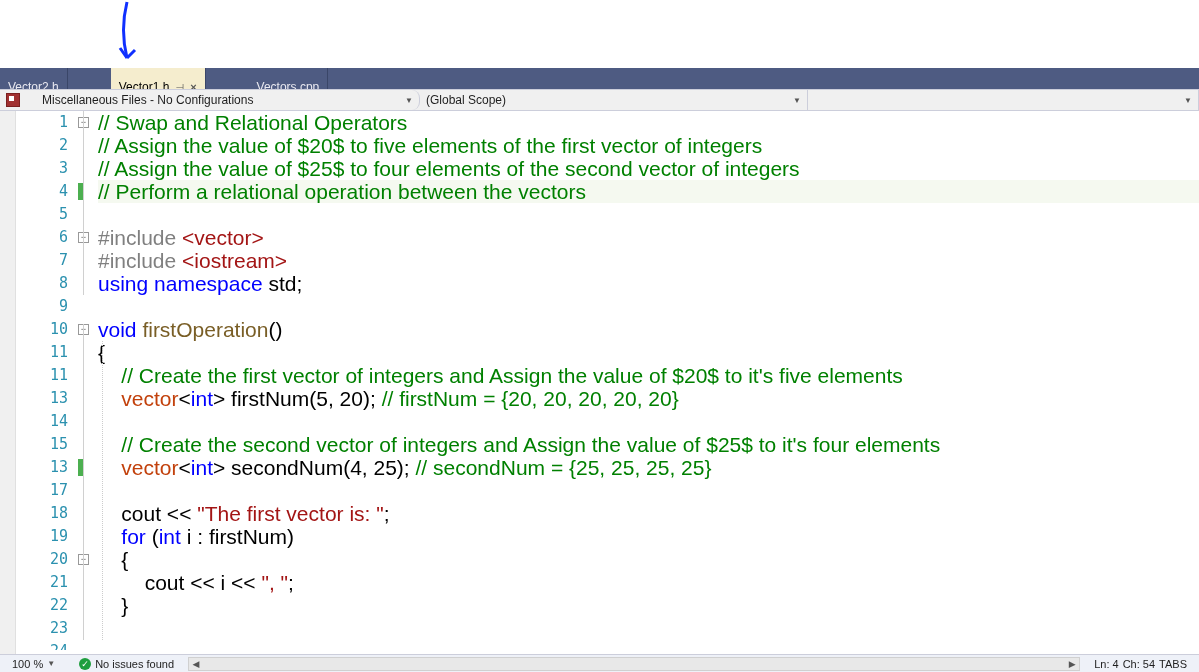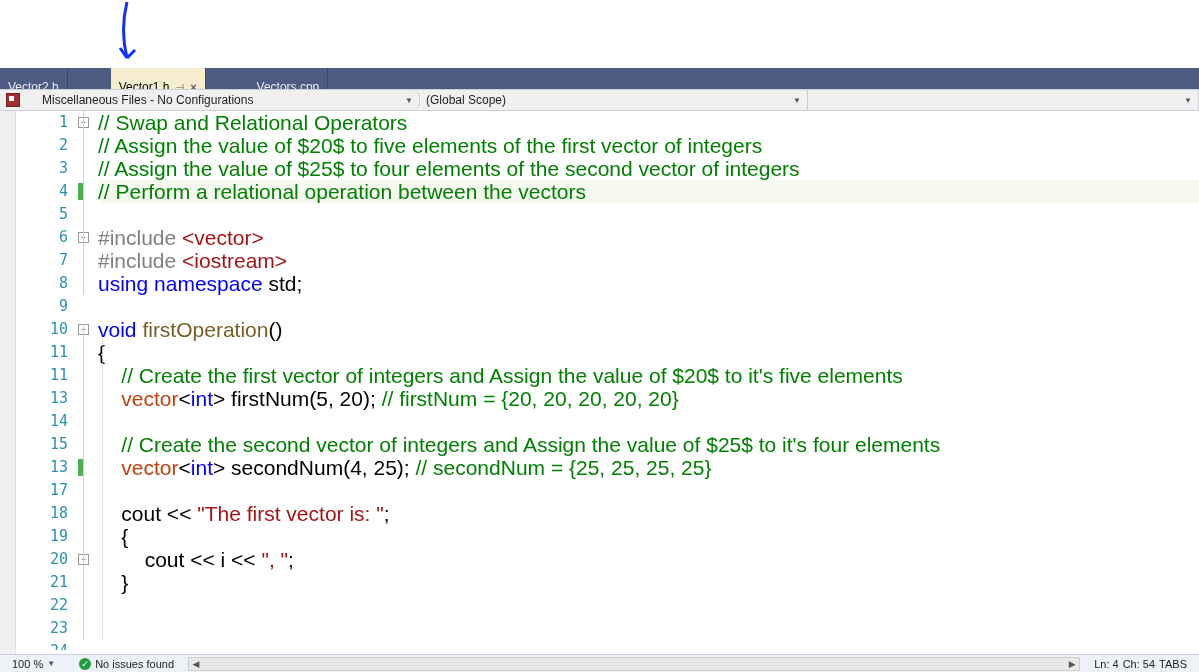--- a/index.html
+++ b/index.html
@@ -292,20 +292,21 @@
       <div class="row"></div>
       <div class="row"><span class="c-keyword">void</span><span class="c-default"> </span><span class="c-func">firstOperation</span><span class="c-default">()</span></div>
       <div class="row"><span class="c-default">{</span></div>
       <div class="row">    <span class="c-comment">// Create the first vector of integers and Assign the value of $20$ to it's five elements</span></div>
       <div class="row">    <span class="c-type">vector</span><span class="c-default">&lt;</span><span class="c-keyword">int</span><span class="c-default">&gt; firstNum(5, 20); </span><span class="c-comment">// firstNum = {20, 20, 20, 20, 20}</span></div>
       <div class="row">    </div>
       <div class="row">    <span class="c-comment">// Create the second vector of integers and Assign the value of $25$ to it's four elements</span></div>
       <div class="row"><span class="marker"></span>    <span class="c-type">vector</span><span class="c-default">&lt;</span><span class="c-keyword">int</span><span class="c-default">&gt; secondNum(4, 25); </span><span class="c-comment">// secondNum = {25, 25, 25, 25}</span></div>
       <div class="row">    </div>
       <div class="row">    <span class="c-default">cout &lt;&lt; </span><span class="c-string">"The first vector is: "</span><span class="c-default">;</span></div>
+      <div class="row">    <span class="c-keyword">for</span><span class="c-default"> (</span><span class="c-keyword">int</span><span class="c-default"> i : firstNum)</span></div>
       <div class="row">    <span class="c-default">{</span></div>
       <div class="row">        <span class="c-default">cout &lt;&lt; i &lt;&lt; </span><span class="c-string">", "</span><span class="c-default">;</span></div>
       <div class="row">    <span class="c-default">}</span></div>
       <div class="guide" style="left: 4px; top: 230px; height: 299px;"></div>
     </div>
 </div>
 
 <div class="status-bar">
   <div>
     <span>100 %</span>

